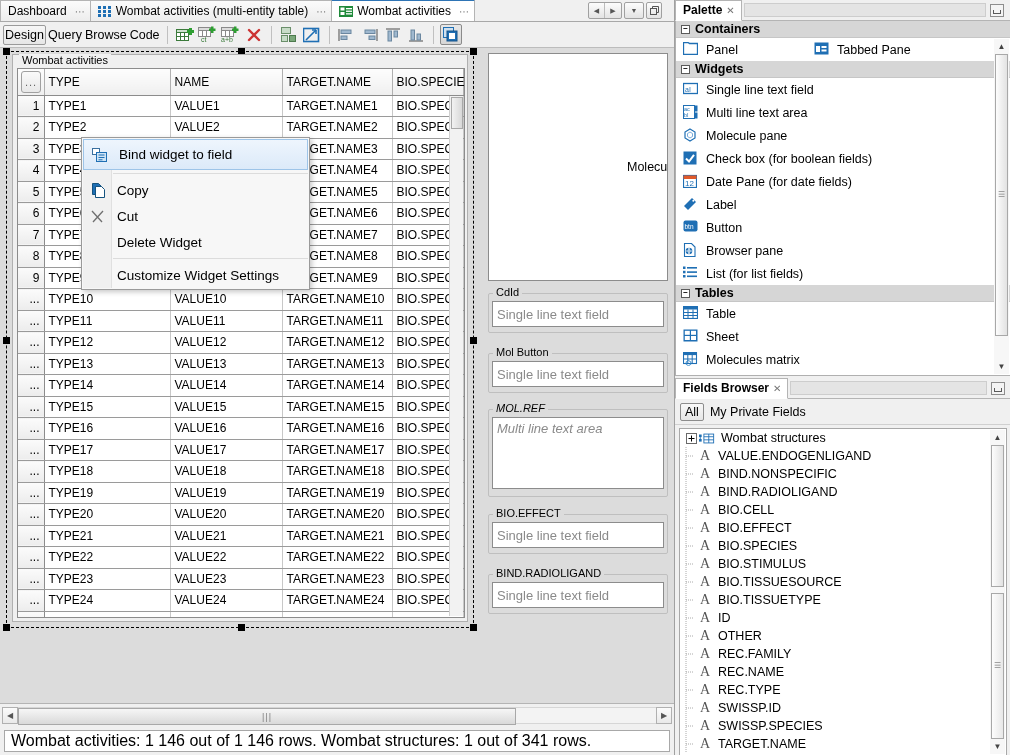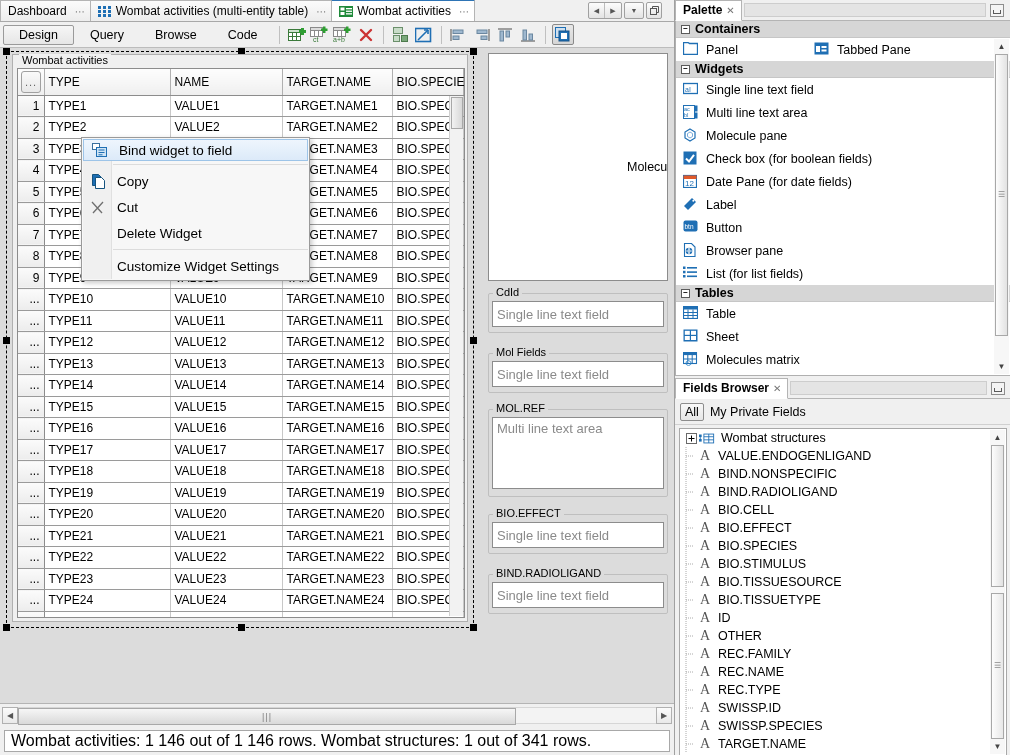--- a/index.html
+++ b/index.html
@@ -54,21 +54,21 @@
   .navpair > div:first-child { border-right:1px solid #bbb; }
 
   
   #toolbar {
     position:absolute; left:0; top:22px; width:674px; height:26px;
     background: #f0f0f0;
     border-bottom:1px solid #bcbcbc;
     display:flex; align-items:center; padding-left:3px; gap:1px;
   }
   .tbtext {
-    height:20px; padding:0 15px; display:flex; align-items:center;
+    height:20px; padding:0 1px; display:flex; align-items:center;
     font-size:12.5px; white-space:nowrap;
   }
   .tbtext.sel {
     background: linear-gradient(#f6f6f6,#e6e6e6);
     border:1px solid #9a9a9a; border-radius:2px;
   }
   .tbsep { width:1px; height:18px; background:#c0c0c0; margin:0 5px; }
   .tbicon {
     width:22px; height:21px; display:flex; align-items:center; justify-content:center;
     border-radius:2px;
@@ -156,21 +156,21 @@
     position:absolute; left:1px; top:1px; bottom:1px; width:29px;
     background:#f0f0f0; border-right:1px solid #e0e0e0;
   }
   .mi {
     position:relative; height:26px; display:flex; align-items:center;
     padding-left:35px; font-size:13.5px; white-space:nowrap; z-index:2;
   }
   .mi.hl {
     background: linear-gradient(#eef5fd,#dceaf9);
     border:1px solid #9dc4e8;
-    margin:0 1px; height:22px;
+    margin:0 1px; height:31px;
   }
   .mi .mi-ico {
     position:absolute; left:7px; top:50%; transform:translateY(-50%);
     width:17px; height:16px; display:flex; align-items:center; justify-content:center;
   }
   .msep { height:1px; background:#dcdcdc; margin:3px 1px 3px 31px; z-index:2; position:relative;}
 
   
   #formpanel {
     position:absolute; left:488px; top:2px; width:182px; height:578px;
@@ -708,25 +708,25 @@
       </div>
 
       <div class="fldgroup" style="top:237px; height:46px;">
         <div class="gbox"></div>
         <div class="glabel">CdId</div>
         <div class="finput">Single line text field</div>
       </div>
 
       <div class="fldgroup" style="top:297px; height:46px;">
         <div class="gbox"></div>
-        <div class="glabel">Mol Fields</div>
+        <div class="glabel">Mol Button</div>
         <div class="finput">Single line text field</div>
       </div>
 
-      <div class="fldgroup" style="top:353px; height:94px;">
+      <div class="fldgroup" style="top:353px; height:94px;font-style:italic;">
         <div class="gbox"></div>
         <div class="glabel">MOL.REF</div>
         <div class="ftext">Multi line text area</div>
       </div>
 
       <div class="fldgroup" style="top:458px; height:46px;">
         <div class="gbox"></div>
         <div class="glabel">BIO.EFFECT</div>
         <div class="finput">Single line text field</div>
       </div>

